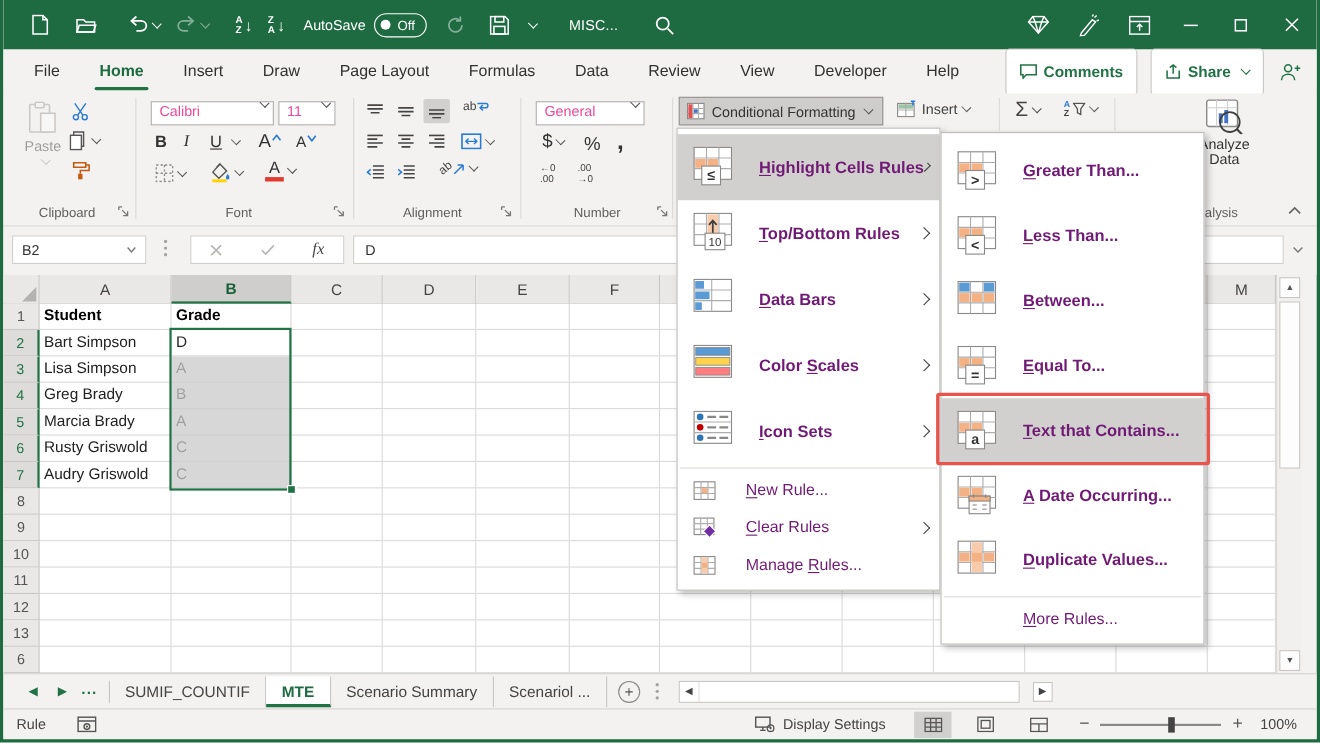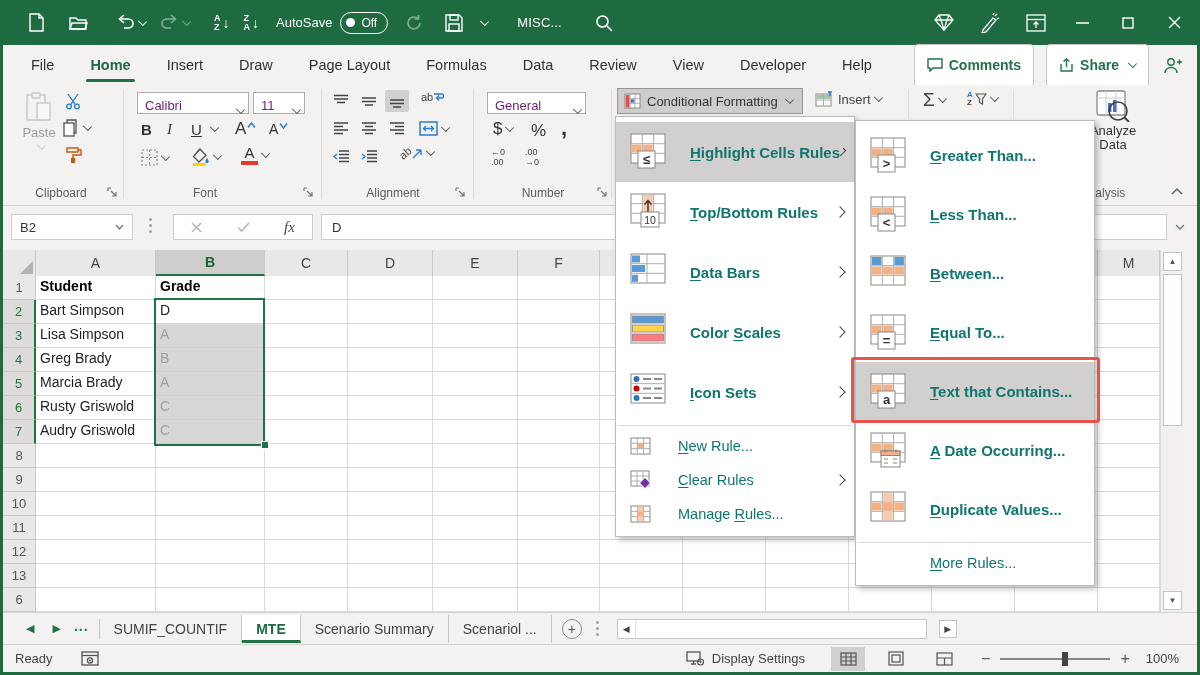--- a/index.html
+++ b/index.html
@@ -29,21 +29,21 @@
   .rtab.active { color:#1e6b41; font-weight:bold; }
   .rtab.active::after { content:""; position:absolute; left:10px; right:10px; bottom:-1px; height:3px; background:#217346; border-radius:2px; }
   .pillbtn { display:flex; align-items:center; gap:6px; border:1px solid #c8c6c4; border-radius:4px; background:#fff; color:#217346; font-size:14px; font-weight:bold; height:43px; padding:0 12px; margin-left:12px; }
 
   
   .ribbon { position:absolute; left:0; top:85px; width:100%; height:121px; background:#f3f2f1; border-bottom:1px solid #d5d3d1; }
   .gsep { position:absolute; top:4px; bottom:6px; width:1px; background:#dcdad8; }
   .glabel { position:absolute; top:101px; font-size:12px; color:#605e5c; text-align:center; }
   .launcher { position:absolute; top:102px; width:12px; height:12px; }
   .rowic { position:absolute; display:flex; align-items:center; color:#444; }
-  .combo { position:absolute; background:#fff; border:1px solid #adadad; height:22px; display:flex; align-items:flex-end; font-size:13px; color:#701a75; padding:0 4px 0 7px; }
+  .combo { position:absolute; background:#fff; border:1px solid #adadad; height:22px; display:flex; align-items:flex-start; font-size:13px; color:#ec4899; padding:0 4px 0 7px; }
   .combo .chev { margin-left:auto; color:#555; }
   .btn-txt { font-size:15px; color:#333; }
   .ribbon .sel-sq { background:#d2d0ce; border-radius:2px; }
   .cfbtn { position:absolute; left:614px; top:3px; width:186px; height:26px; background:#cfcdcb; border:1px solid #979593; display:flex; align-items:center; gap:6px; padding:0 6px; font-size:13px; color:#333; }
   .bigbtn { position:absolute; display:flex; flex-direction:column; align-items:center; font-size:13px; color:#333; text-align:center; }
 
   
   .fbar { position:absolute; left:0; top:206px; width:100%; height:44px; background:#f3f2f1; }
   .namebox { position:absolute; left:8px; top:8px; width:122px; height:26px; background:#fff; border:1px solid #d1cfcd; display:flex; align-items:center; font-size:13px; color:#333; padding:0 8px; }
   .fbtns { position:absolute; left:170px; top:8px; width:140px; height:26px; background:#fff; border:1px solid #d1cfcd; display:flex; align-items:center; justify-content:space-around; }
@@ -72,21 +72,21 @@
   .vbtn { position:absolute; left:2px; width:19px; height:19px; background:#fdfdfd; border:1px solid #c8c6c4; color:#555; font-size:8px; display:flex; align-items:center; justify-content:center; }
   .vthumb { position:absolute; left:2px; top:24px; width:19px; height:152px; background:#fdfdfd; border:1px solid #c8c6c4; }
 
   
   .menu { position:absolute; background:#fff; border:1px solid #bcbbba; box-shadow:3px 3px 6px rgba(0,0,0,.25); z-index:50; padding:5px 0; }
   .mitem { display:flex; align-items:center; padding:0 10px 0 14px; cursor:default; }
   .mitem.big { height:60px; }
   .mitem.sub { height:59px; }
   .mitem.small { height:34px; }
   .mitem.hov { background:#d2d0ce; }
-  .mlabel { font-size:15px; font-weight:bold; color:#0f766e; margin-left:16px; white-space:nowrap; }
+  .mlabel { font-size:15px; font-weight:bold; color:#701a75; margin-left:16px; white-space:nowrap; }
   .mitem.small .mlabel { font-weight:normal; font-size:14.5px; margin-left:14px; }
   .mlabel.normal { font-weight:normal; }
   .mn { text-decoration:underline; text-underline-offset:2px; }
   .chev-r { width:8px; height:8px; border-top:1.8px solid #444; border-right:1.8px solid #444; transform:rotate(45deg); margin-left:auto; }
   .msep { height:1px; background:#dcdad8; margin:3px 2px; }
   .mic { flex:0 0 44px; display:flex; align-items:center; justify-content:flex-start; }
   .annot { position:absolute; left:848px; top:357px; width:249px; height:66px; border:3px solid #e8544b; border-radius:3px; z-index:60; pointer-events:none; }
 
   
   .stbar { position:absolute; left:0; top:612px; width:100%; height:32px; background:#f3f2f1; border-top:1px solid #d5d3d1; display:flex; align-items:center; font-size:14px; }
@@ -341,21 +341,21 @@
         </svg>
       <span class="chev" style="color:#555"></span>
     </span>
     <span class="rowic" style="left:238px;top:60px">
       <span style="display:flex;flex-direction:column;align-items:center">
           <span class="btn-txt" style="font-size:15px;line-height:15px">A</span>
           <span style="width:17px;height:4px;background:#e03b2e;margin-top:1px"></span>
         </span>
       <span class="chev" style="color:#555"></span>
     </span>
-    <div class="glabel" style="left:172px;width:60px">Font</div>
+    <div class="glabel" style="left:184px;width:60px">Font</div>
     <span class="launcher" style="left:300px">
       <svg width="11" height="11" viewBox="0 0 11 11">
           <path d="M1 1v3M1 1h3M4 4l5 5M9 5v4H5" fill="none" stroke="#777" stroke-width="1.2"></path>
         </svg>
     </span>
     <div class="gsep" style="left:318px"></div>
 
     <span class="rowic" style="left:330px;top:9px">
         <svg width="16" height="14" viewBox="0 0 16 14">
           <path d="M1 1.5h14M1 5h14M4 8.5h8" stroke="#444" stroke-width="1.5"></path>
@@ -1001,21 +1001,21 @@
         <i></i>
         <i></i>
       </span>
     <div class="hscroll">
       <span class="hsb" style="left:0">◀</span>
     </div>
     <span class="snav" style="color:#444;font-size:9px;margin-left:12px;border:1px solid #c8c6c4;background:#fff;width:18px;height:18px;display:flex;align-items:center;justify-content:center;padding:0">▶</span>
   </div>
 
   <div class="status">
-    <span style="margin-left:12px">Ready</span>
+    <span style="margin-left:12px">Rule</span>
     <span style="margin-left:28px">
       <svg width="18" height="15" viewBox="0 0 18 15">
           <rect x="1" y="1" width="16" height="13" fill="none" stroke="#555" stroke-width="1.3"></rect>
           <path d="M1 4.5h16" stroke="#555" stroke-width="1.3"></path>
           <circle cx="9" cy="9.5" r="2.6" fill="none" stroke="#555" stroke-width="1.3"></circle>
           <circle cx="9" cy="9.5" r="1" fill="#555"></circle>
         </svg>
     </span>
     <span style="margin-left:auto;display:flex;align-items:center;gap:7px">
       <svg width="19" height="15" viewBox="0 0 19 15">

